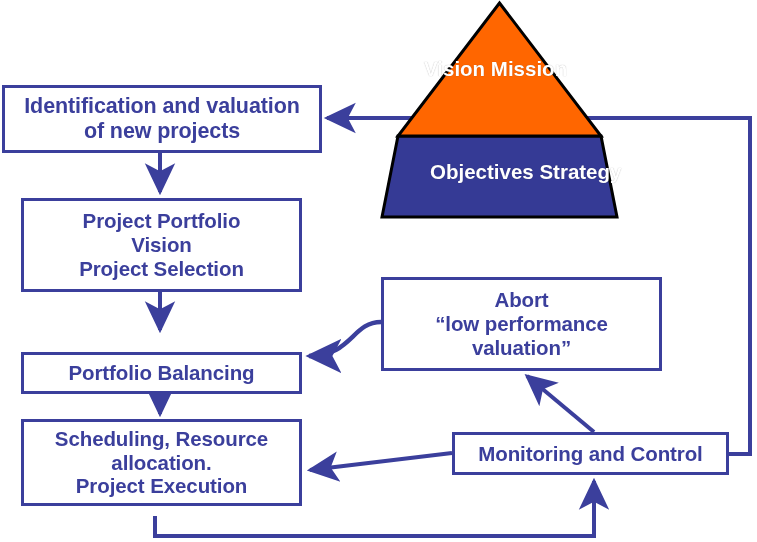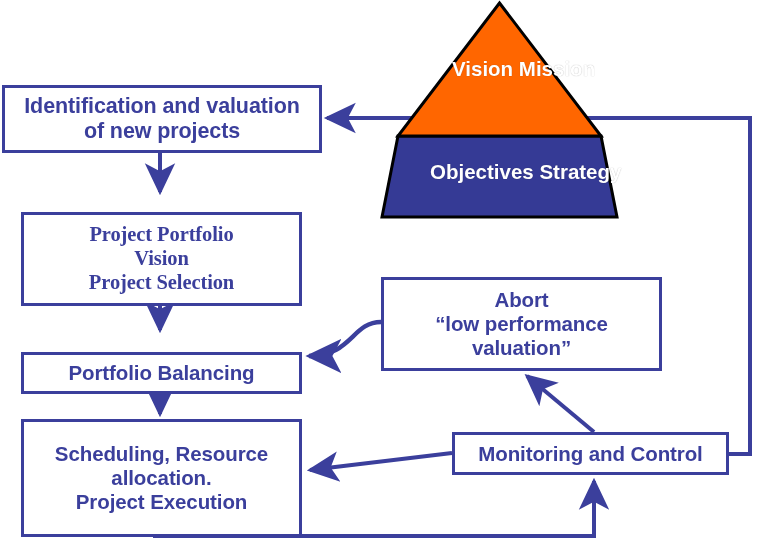--- a/index.html
+++ b/index.html
@@ -51,30 +51,29 @@
     display: block;
     white-space: nowrap;
   }
 
   
   #node-identification {
     left: 2px;  top: 85px;  width: 320px; height: 68px;
     font-size: 21.5px;
   }
   #node-ranking {
-    left: 21px; top: 212px; width: 281px; height: 94px;
-    font-size: 20.5px;
-    font-family: Liberation Serif, serif;
+    left: 21px; top: 198px; width: 281px; height: 94px;
+    font-size: 20.5px;
   }
   #node-balancing {
     left: 21px; top: 352px; width: 281px; height: 42px;
     font-size: 20.5px;
   }
   #node-scheduling {
-    left: 21px; top: 419px; width: 281px; height: 118px;
+    left: 21px; top: 419px; width: 281px; height: 87px;
     font-size: 20.5px;
   }
   #node-abort {
     left: 381px; top: 277px; width: 281px; height: 94px;
     font-size: 20.5px;
   }
   #node-monitoring {
     left: 452px; top: 432px; width: 277px; height: 43px;
     font-size: 20.5px;
     align-items: center;
@@ -95,21 +94,21 @@
     color: #ffffff;
     font-weight: bold;
     font-size: 20.5px;
     text-align: center;
     line-height: 1.18;
     white-space: nowrap;
     z-index: 4;
     text-shadow: 0 0 1px rgba(0,0,0,0.35);
   }
   #pyramid-label-top {
-    left: 452px; top: 57px; width: 120px;
+    left: 424px; top: 57px; width: 120px;
   }
   #pyramid-label-bottom {
     left: 430px; top: 160px; width: 140px;
   }
 </style>
 </head>
 <body>
 
 <div id="canvas">
 

